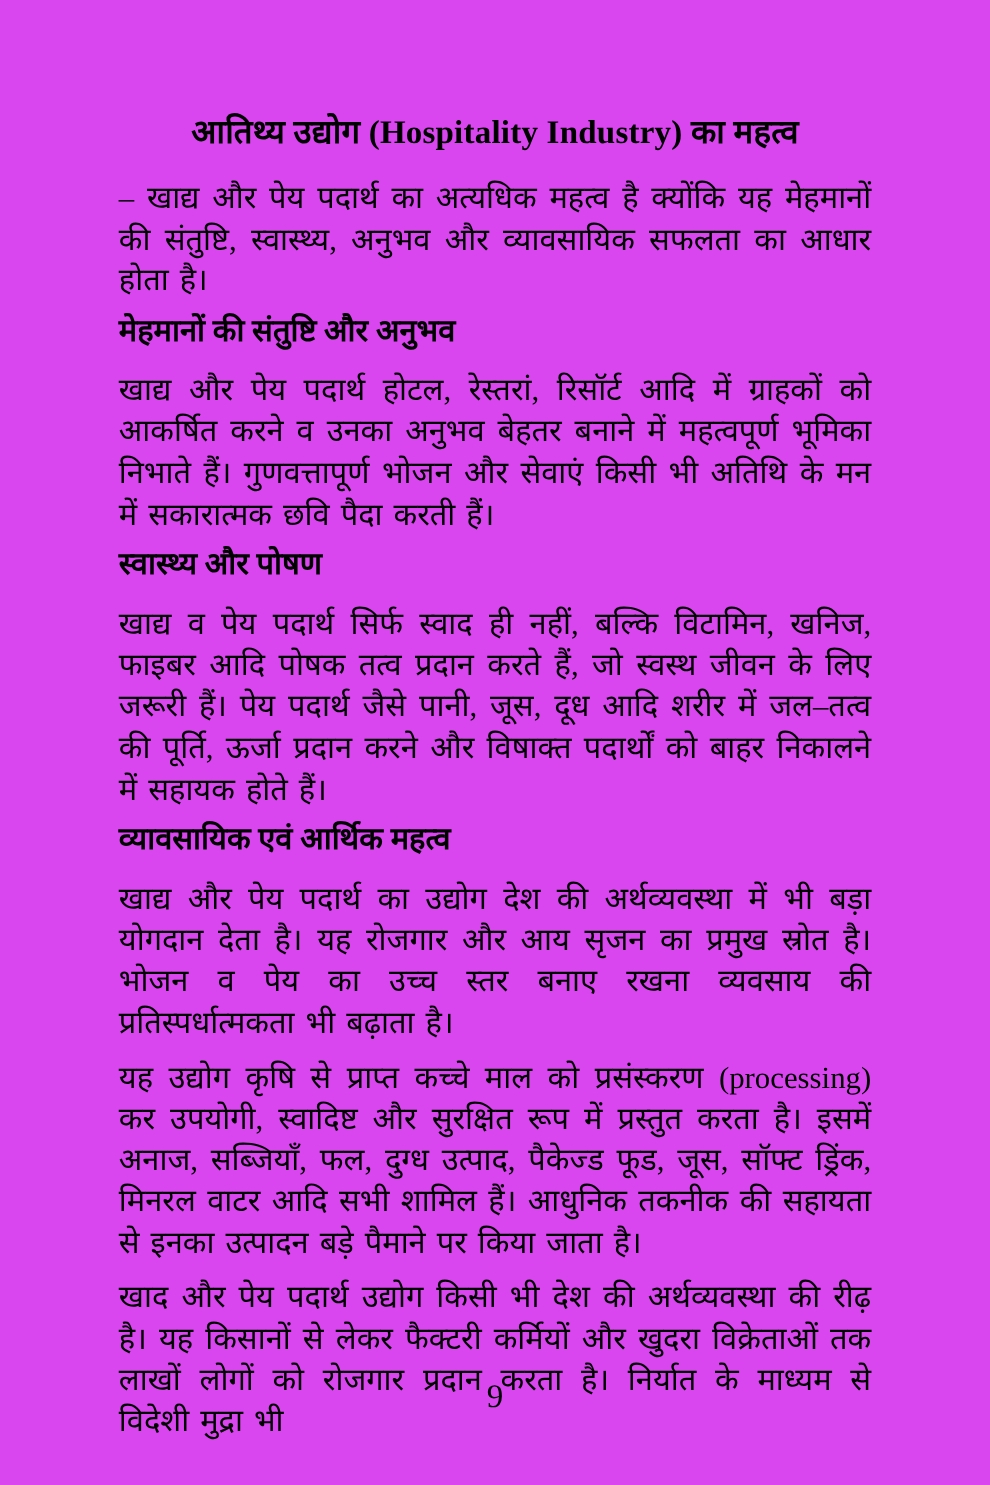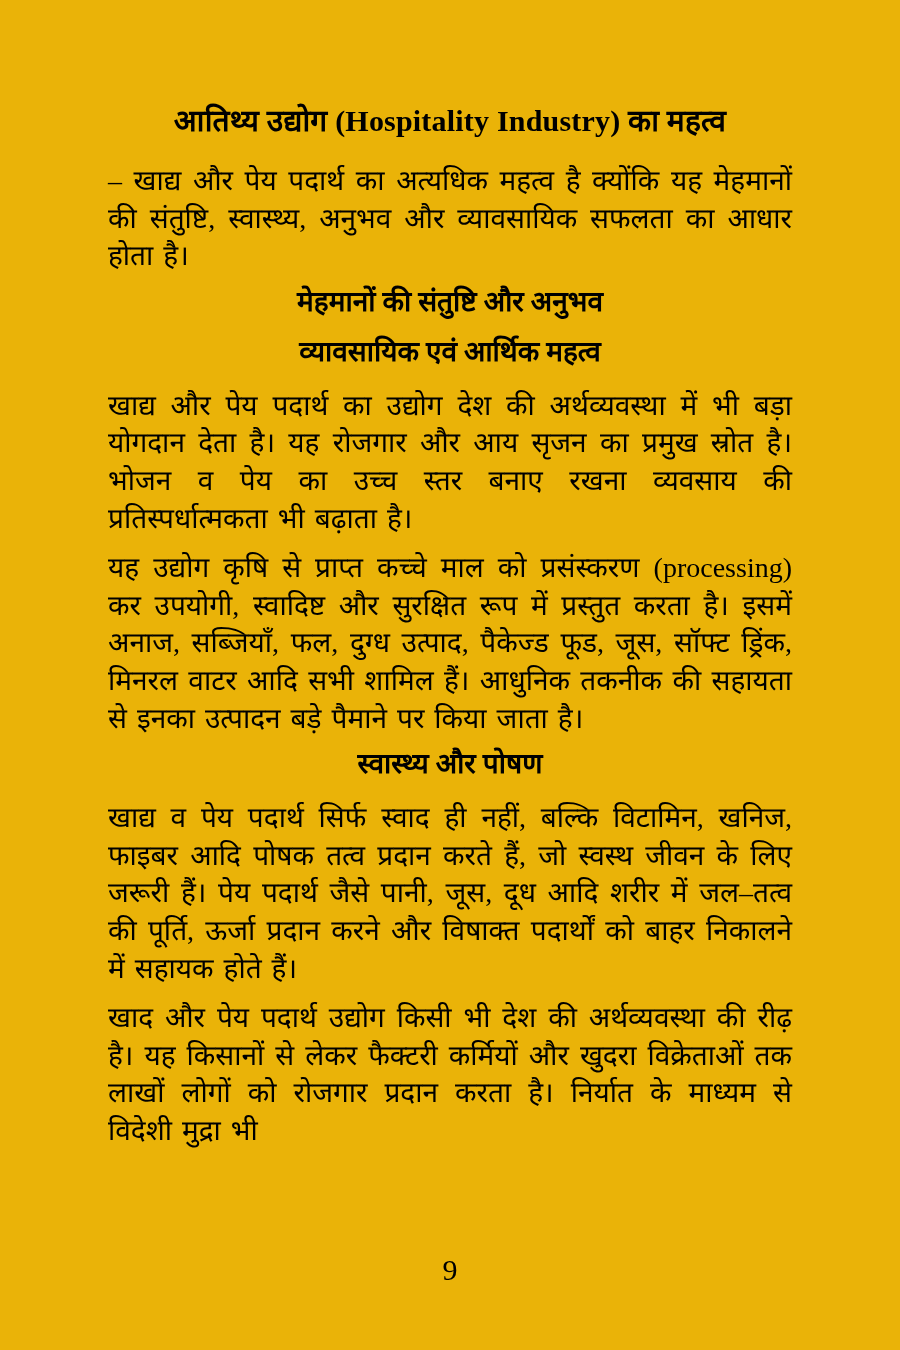--- a/index.html
+++ b/index.html
@@ -12,21 +12,21 @@
     position: relative;
     color: #000000;
     font-family: "Liberation Serif", "DejaVu Serif", serif;
     overflow: hidden;
   }
   .page {
     position: relative;
     width: 900px;
     height: 1350px;
     padding: 102px 108px 0 108px;
-    background: #eab308;
+    background: #d946ef;
   }
   .doc-title {
     font-size: 30px;
     line-height: 38px;
     font-weight: 700;
     text-align: center;
     margin: 0 0 22px 0;
     letter-spacing: 0.2px;
   }
   .body-para {
@@ -35,21 +35,21 @@
     text-align: justify;
     text-justify: inter-word;
     word-spacing: 3px;
     margin: 12px 0 12px 0;
   }
   
   .section-heading {
     font-size: 28px;
     line-height: 38px;
     font-weight: 700;
-    text-align: center;
+    text-align: left;
     margin: -4px 0 16px 0;
     font-family: Liberation Serif, serif;
   }
   .page-number {
     position: absolute;
     top: 1252px;
     left: 0;
     width: 900px;
     text-align: center;
     font-size: 30px;
@@ -61,31 +61,32 @@
 <body>
 
 <div class="page">
 
   <h1 class="doc-title">आतिथ्य उद्योग (Hospitality Industry) का महत्व</h1>
 
   <p class="body-para">– खाद्य और पेय पदार्थ का अत्यधिक महत्व है क्योंकि यह मेहमानों की संतुष्टि, स्वास्थ्य, अनुभव और व्यावसायिक सफलता का आधार होता है।</p>
 
   <section>
     <h2 class="section-heading">मेहमानों की संतुष्टि और अनुभव</h2>
+    <p class="body-para">खाद्य और पेय पदार्थ होटल, रेस्तरां, रिसॉर्ट आदि में ग्राहकों को आकर्षित करने व उनका अनुभव बेहतर बनाने में महत्वपूर्ण भूमिका निभाते हैं। गुणवत्तापूर्ण भोजन और सेवाएं किसी भी अतिथि के मन में सकारात्मक छवि पैदा करती हैं।</p>
+  </section>
+
+  <section>
+    <h2 class="section-heading">स्वास्थ्य और पोषण</h2>
+    <p class="body-para">खाद्य व पेय पदार्थ सिर्फ स्वाद ही नहीं, बल्कि विटामिन, खनिज, फाइबर आदि पोषक तत्व प्रदान करते हैं, जो स्वस्थ जीवन के लिए जरूरी हैं। पेय पदार्थ जैसे पानी, जूस, दूध आदि शरीर में जल–तत्व की पूर्ति, ऊर्जा प्रदान करने और विषाक्त पदार्थों को बाहर निकालने में सहायक होते हैं।</p>
   </section>
 
   <section>
     <h2 class="section-heading">व्यावसायिक एवं आर्थिक महत्व</h2>
     <p class="body-para">खाद्य और पेय पदार्थ का उद्योग देश की अर्थव्यवस्था में भी बड़ा योगदान देता है। यह रोजगार और आय सृजन का प्रमुख स्रोत है। भोजन व पेय का उच्च स्तर बनाए रखना व्यवसाय की प्रतिस्पर्धात्मकता भी बढ़ाता है।</p>
     <p class="body-para">यह उद्योग कृषि से प्राप्त कच्चे माल को प्रसंस्करण (processing) कर उपयोगी, स्वादिष्ट और सुरक्षित रूप में प्रस्तुत करता है। इसमें अनाज, सब्जियाँ, फल, दुग्ध उत्पाद, पैकेज्ड फूड, जूस, सॉफ्ट ड्रिंक, मिनरल वाटर आदि सभी शामिल हैं। आधुनिक तकनीक की सहायता से इनका उत्पादन बड़े पैमाने पर किया जाता है।</p>
-  </section>
-
-  <section>
-    <h2 class="section-heading">स्वास्थ्य और पोषण</h2>
-    <p class="body-para">खाद्य व पेय पदार्थ सिर्फ स्वाद ही नहीं, बल्कि विटामिन, खनिज, फाइबर आदि पोषक तत्व प्रदान करते हैं, जो स्वस्थ जीवन के लिए जरूरी हैं। पेय पदार्थ जैसे पानी, जूस, दूध आदि शरीर में जल–तत्व की पूर्ति, ऊर्जा प्रदान करने और विषाक्त पदार्थों को बाहर निकालने में सहायक होते हैं।</p>
   </section>
 
   <section>
     <p class="body-para">खाद और पेय पदार्थ उद्योग किसी भी देश की अर्थव्यवस्था की रीढ़ है। यह किसानों से लेकर फैक्टरी कर्मियों और खुदरा विक्रेताओं तक लाखों लोगों को रोजगार प्रदान करता है। निर्यात के माध्यम से विदेशी मुद्रा भी</p>
   </section>
 
   <div class="page-number">9</div>
 
 </div>
 

